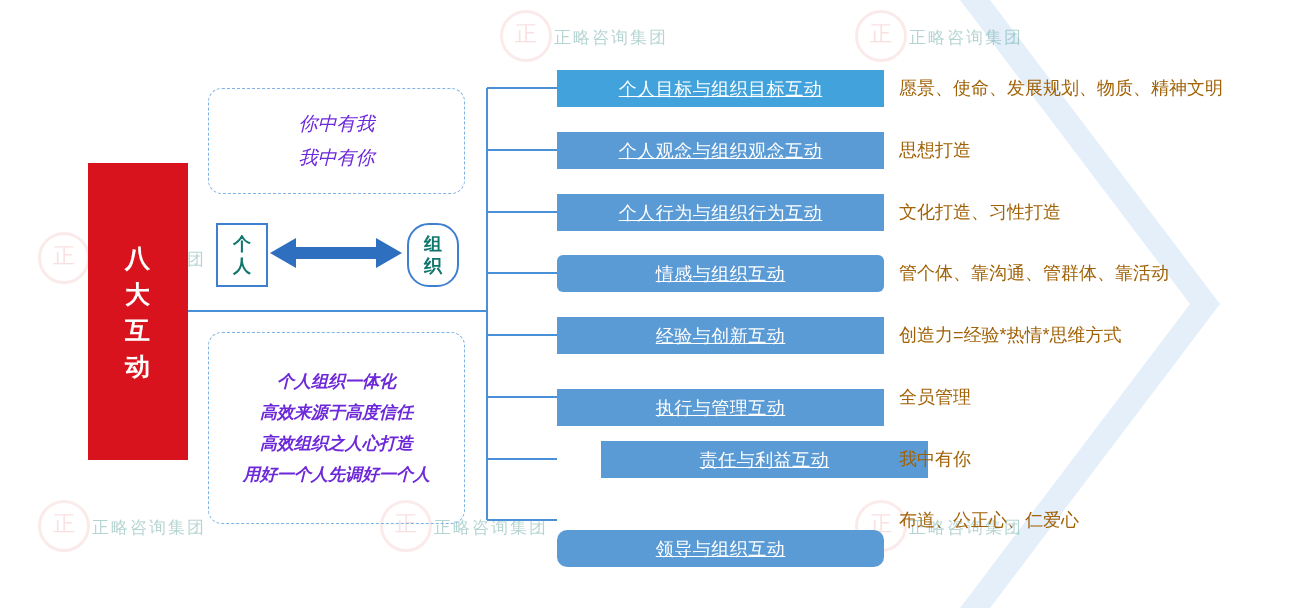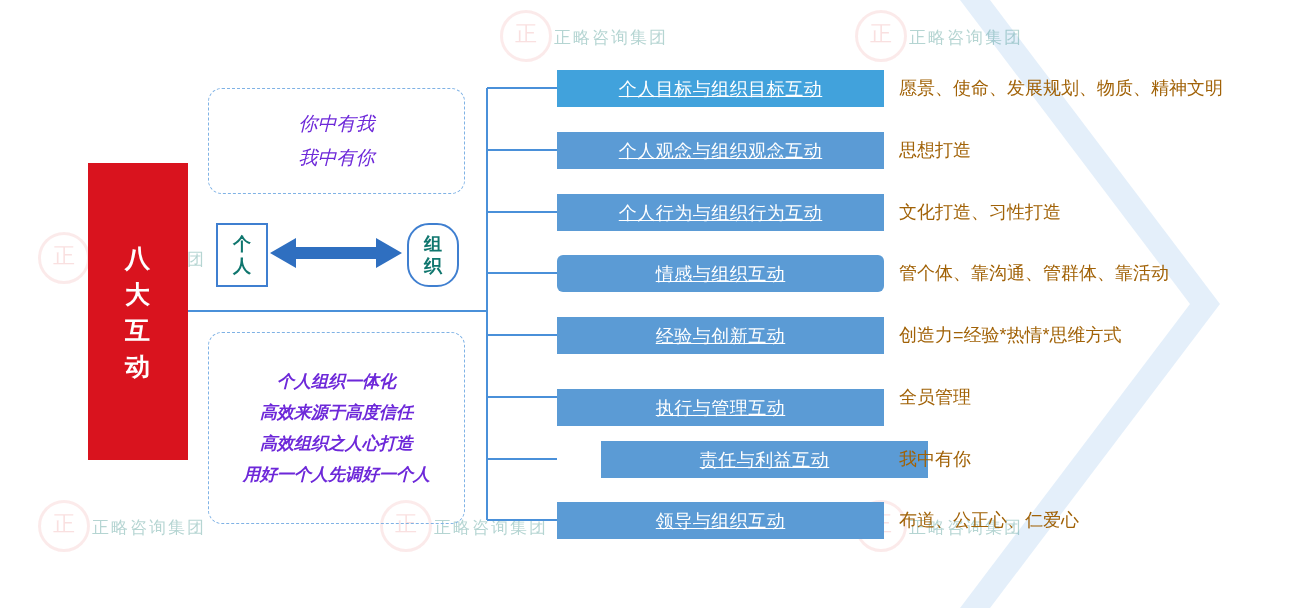--- a/index.html
+++ b/index.html
@@ -225,21 +225,21 @@
     </div>
   </div>
 
   <div class="bar bar-1" style="top:70px;">个人目标与组织目标互动</div>
   <div class="bar" style="top:132px;">个人观念与组织观念互动</div>
   <div class="bar" style="top:194px;">个人行为与组织行为互动</div>
   <div class="bar" style="top:255px;border-radius:6px;">情感与组织互动</div>
   <div class="bar" style="top:317px;">经验与创新互动</div>
   <div class="bar" style="top:389px;">执行与管理互动</div>
   <div class="bar" style="top:441px;margin-left:44px;">责任与利益互动</div>
-  <div class="bar" style="top:502px;">领导与组织互动</div>
+  <div class="bar" style="top:530px;border-radius:10px;">领导与组织互动</div>
 
   <div class="desc" style="top:70px;">愿景、使命、发展规划、物质、精神文明</div>
   <div class="desc" style="top:132px;">思想打造</div>
   <div class="desc" style="top:194px;">文化打造、习性打造</div>
   <div class="desc" style="top:255px;">管个体、靠沟通、管群体、靠活动</div>
   <div class="desc" style="top:317px;">创造力=经验*热情*思维方式</div>
   <div class="desc" style="top:379px;">全员管理</div>
   <div class="desc" style="top:441px;">我中有你</div>
   <div class="desc" style="top:502px;">布道、公正心、仁爱心</div>
 

